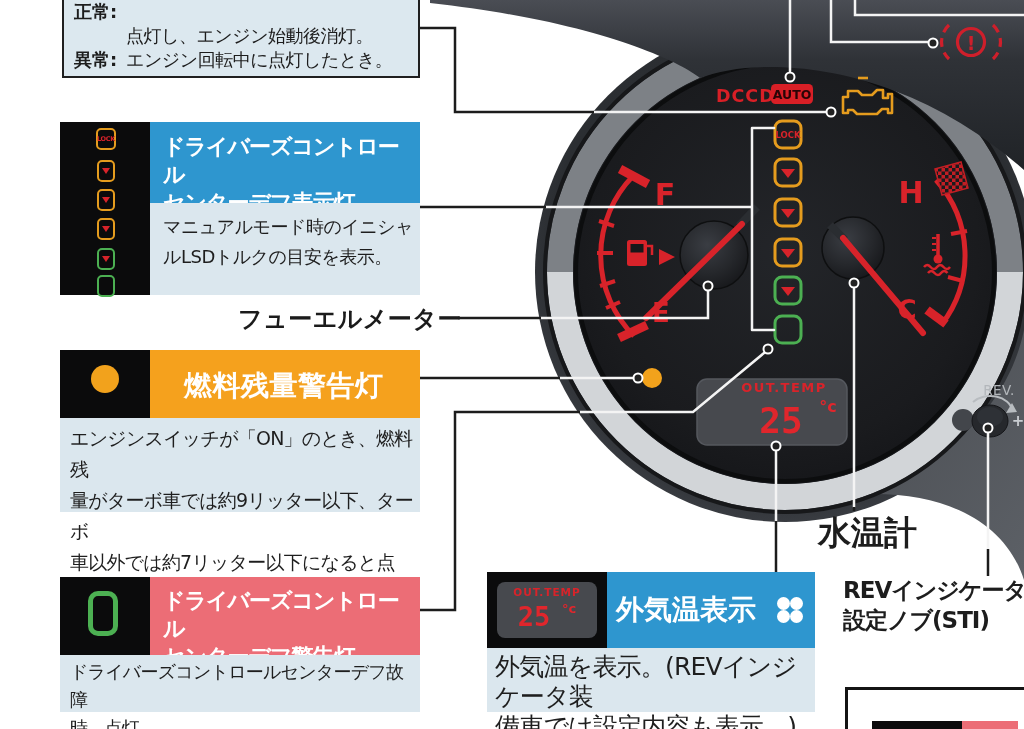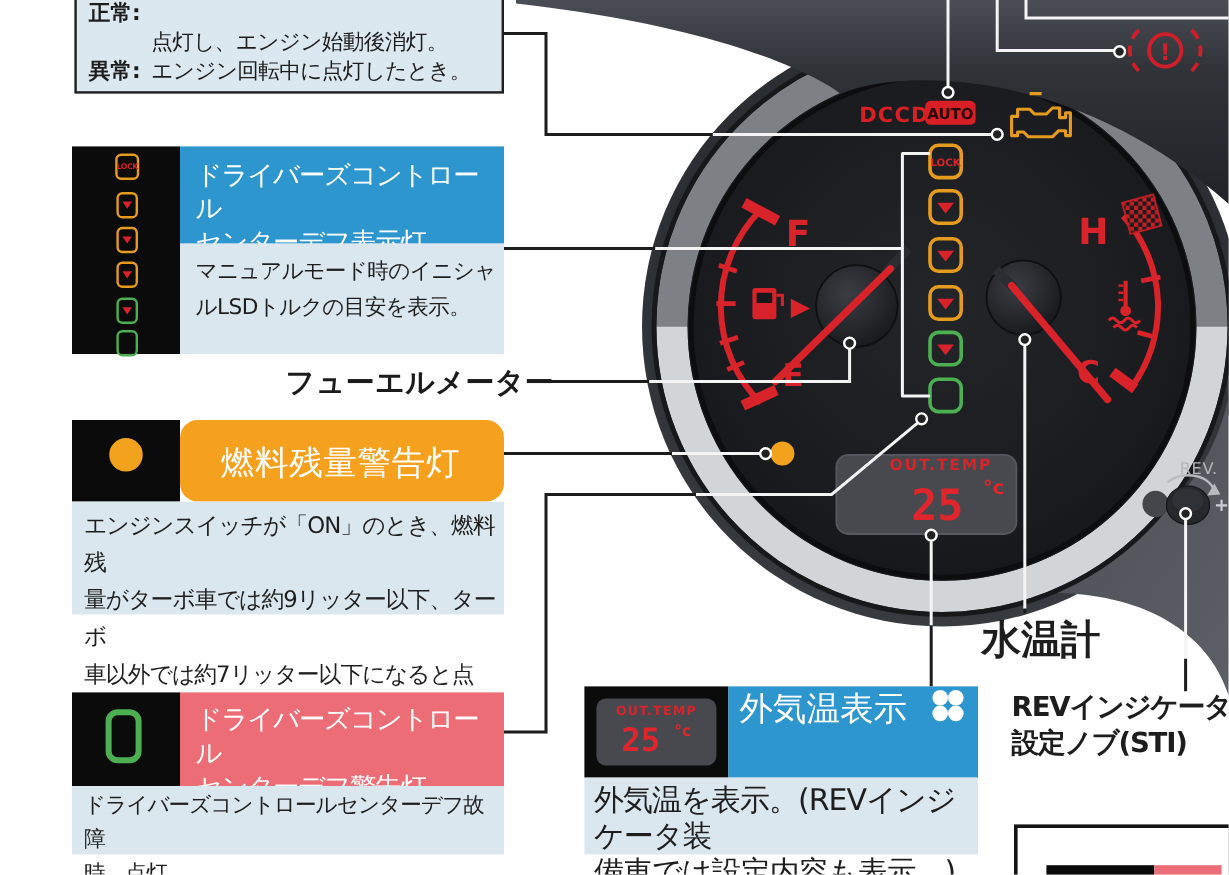--- a/index.html
+++ b/index.html
@@ -10,41 +10,41 @@
   #cluster-svg{position:absolute;left:0;top:0;z-index:1;}
   .box{z-index:2;box-sizing:border-box;}
   
   #engine-note-box{left:62px;top:-8px;width:358px;height:86px;background:#dce8ef;
     border:2.5px solid #1f1f1f;padding:6px 8px 0 10px;font-size:18px;line-height:24px;}
   .note-row{display:flex;}
   .note-lbl{width:52px;font-weight:bold;flex:none;}
   .note-txt{flex:1;letter-spacing:-0.5px;}
   
   .blackpane{background:#0b0b0c;z-index:2;}
-  .hdr{color:#fff;font-weight:normal;z-index:2;box-sizing:border-box;}
+  .hdr{color:#fff;font-weight:bold;z-index:2;box-sizing:border-box;}
   .desc{background:#dbe7ee;z-index:2;box-sizing:border-box;color:#1e1e1e;}
   
   #dccd-ind-black{left:60px;top:122px;width:90px;height:173px;}
   #dccd-ind-header{left:150px;top:122px;width:270px;height:81px;background:#2e96cf;
      font-size:22px;line-height:28px;padding:11px 0 0 13px;letter-spacing:-1px;}
   #dccd-ind-desc{left:150px;top:203px;width:270px;height:92px;font-size:18px;line-height:30px;padding:9px 0 0 13px;letter-spacing:-0.5px;}
   
   #fuel-warn-black{left:60px;top:350px;width:90px;height:68px;}
   #fuel-warn-header{left:150px;top:350px;width:270px;height:68px;background:#f5a11d;
-     font-size:28px;padding:17px 0 0 34px;letter-spacing:0.5px;border-radius:15px;}
+     font-size:28px;padding:17px 0 0 34px;letter-spacing:0.5px;}
   #fuel-warn-desc{left:60px;top:418px;width:360px;height:94px;font-size:19px;line-height:31px;padding:5px 0 0 10px;letter-spacing:-0.8px;}
   
   #dccd-warn-black{left:60px;top:577px;width:90px;height:78px;}
   #dccd-warn-header{left:150px;top:577px;width:270px;height:78px;background:#ec6d76;
      font-size:22px;line-height:28px;padding:10px 0 0 13px;letter-spacing:-1px;}
   #dccd-warn-desc{left:60px;top:655px;width:360px;height:57px;font-size:18px;line-height:28px;padding:3px 0 0 10px;letter-spacing:-0.8px;}
   
   #otemp-black{left:487px;top:572px;width:120px;height:76px;}
   #otemp-header{left:607px;top:572px;width:208px;height:76px;background:#2e96cf;
-     font-size:28px;display:flex;justify-content:center;gap:18px;}
+     font-size:28px;display:flex;align-items:center;justify-content:center;gap:18px;}
   #otemp-desc{left:487px;top:648px;width:328px;height:64px;font-size:25px;line-height:30px;padding:4px 0 0 8px;letter-spacing:-0.8px;}
   
   #fuel-meter-label{left:238px;top:303px;font-size:24px;font-weight:bold;z-index:2;color:#1b1b1b;letter-spacing:0.5px;}
   #water-temp-label{left:818px;top:511px;font-size:33px;font-weight:bold;z-index:2;}
   #rev-knob-label{left:843px;top:575px;width:200px;font-size:23px;font-weight:bold;line-height:30px;z-index:2;letter-spacing:-1px;}
   
   .lamp{position:absolute;box-sizing:border-box;border-radius:5px;display:flex;align-items:center;justify-content:center;}
   .lamp.amber{border:2.5px solid #e59c1e;}
   .lamp.green{border:2.5px solid #4cb052;}
   .tri{width:0;height:0;border-left:4.5px solid transparent;border-right:4.5px solid transparent;border-top:6.5px solid #d8232a;}

